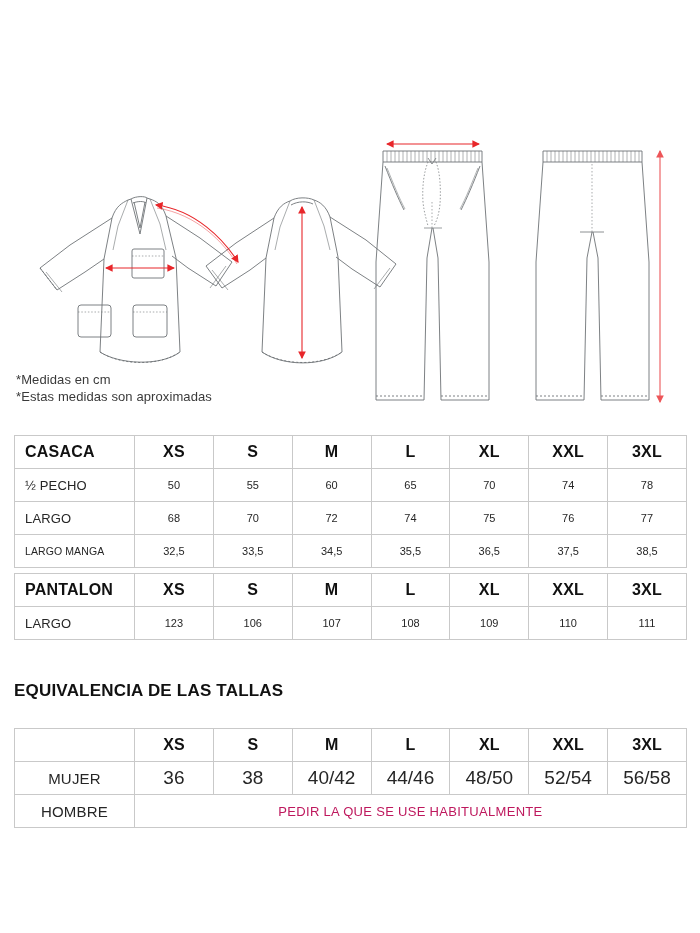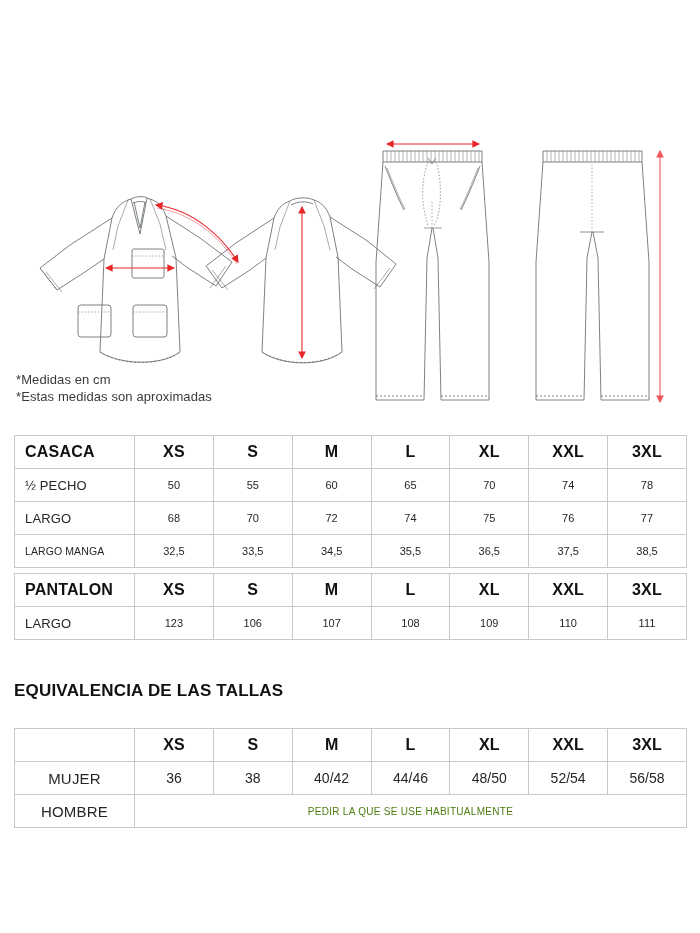--- a/index.html
+++ b/index.html
@@ -95,37 +95,37 @@
   table.eq {
     width: 672px;
     border-collapse: collapse;
     table-layout: fixed;
     background: #fff;
   }
   table.eq td {
     border: 1px solid #c9c9c9;
     height: 33px;
     text-align: center;
-    font-size: 14px;
+    font-size: 19px;
     color: #262626;
     vertical-align: middle;
   }
   table.eq tr.head td {
     font-weight: bold;
     font-size: 16px;
     color: #111;
   }
   table.eq td.lbl {
     font-size: 15px;
     letter-spacing: .2px;
   }
   table.eq td.span {
-    font-size: 10px;
+    font-size: 13px;
     letter-spacing: .3px;
-    color: #4d7c0f;
+    color: #be185d;
   }
 </style>
 </head>
 <body>
 
 <div class="illustrations">
   <svg width="700" height="420" viewBox="0 0 700 420" xmlns="http://www.w3.org/2000/svg">
     <defs>
       <marker id="arrR" markerWidth="7" markerHeight="7" refX="6" refY="3.5" orient="auto">
         <path d="M0,0 L7,3.5 L0,7 z" fill="#e8262a"></path>

